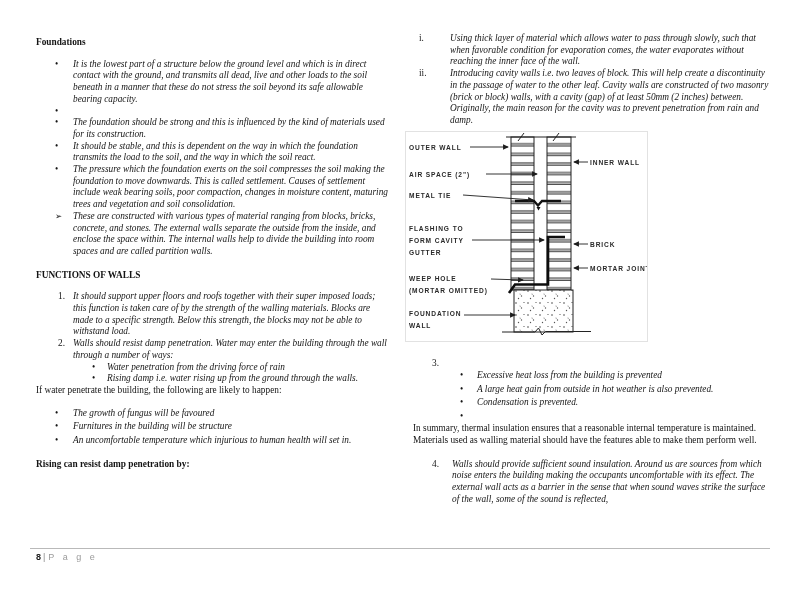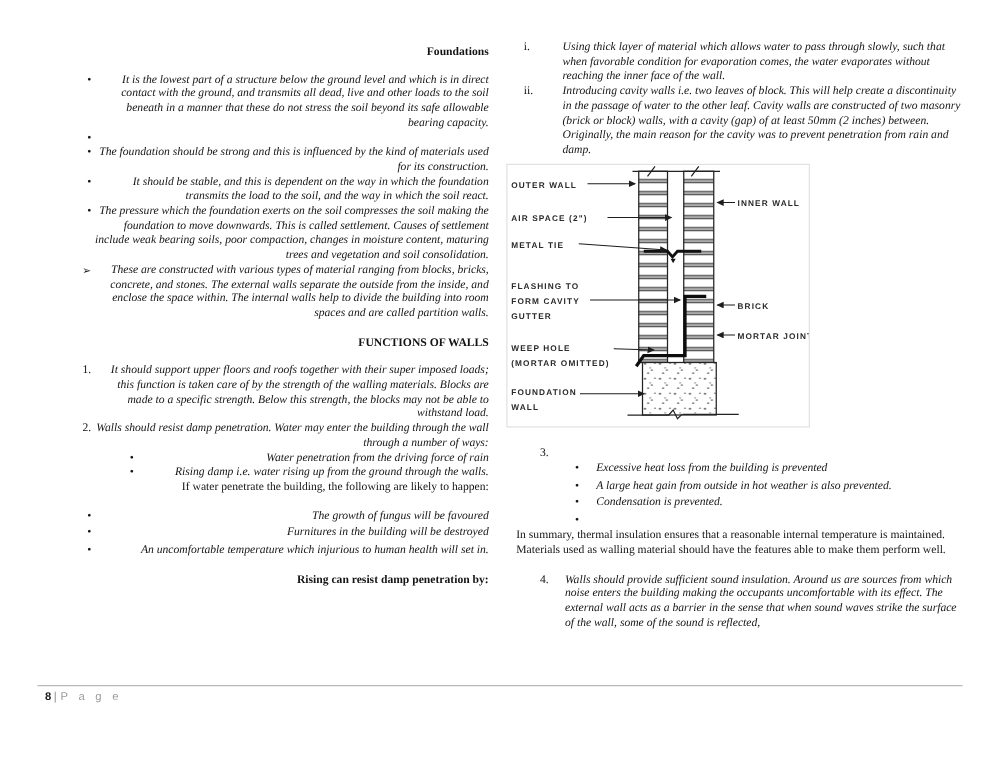--- a/index.html
+++ b/index.html
@@ -2,21 +2,21 @@
 <html><head>
 <meta charset="utf-8">
 <style>
   html,body { margin:0; padding:0; background:#888; }
   .page {
     position:relative; width:792px; height:612px; background:#ffffff;
     font-family:"Liberation Serif", serif; font-size:9.3px; line-height:11.7px;
     color:#141414; overflow:hidden; margin:0 auto;
   }
   .col { position:absolute; }
-  .col-left  { left:36px;  top:37px; width:355px;text-align:right; }
+  .col-left  { left:36px;  top:37px; width:355px; }
   .col-right { left:413px; top:33px; width:358px; }
 
   .h { font-weight:bold; margin:0; }
   .mb10 { margin-bottom:10px; }
   .mt12 { margin-top:12px; }
   .mt10 { margin-top:10px; }
   .mt16 { margin-top:16px; }
   .para { margin:0; }
 
   .li { display:flex; align-items:flex-start; }
@@ -110,21 +110,21 @@
     </div>
 
     <p class="para mt10">If water penetrate the building, the following are likely to happen:</p>
 
     <div class="li mt10 loose">
       <span class="mk mk1">•</span>
       <span class="tx">The growth of fungus will be favoured</span>
     </div>
     <div class="li loose">
       <span class="mk mk1">•</span>
-      <span class="tx">Furnitures in the building will be destroyed</span>
+      <span class="tx">Furnitures in the building will be structure</span>
     </div>
     <div class="li loose">
       <span class="mk mk1">•</span>
       <span class="tx">An uncomfortable temperature which injurious to human health will set in.</span>
     </div>
 
     <div class="h mt12">Rising can resist damp penetration by:</div>
   </div>
 
   <div class="col col-right">

